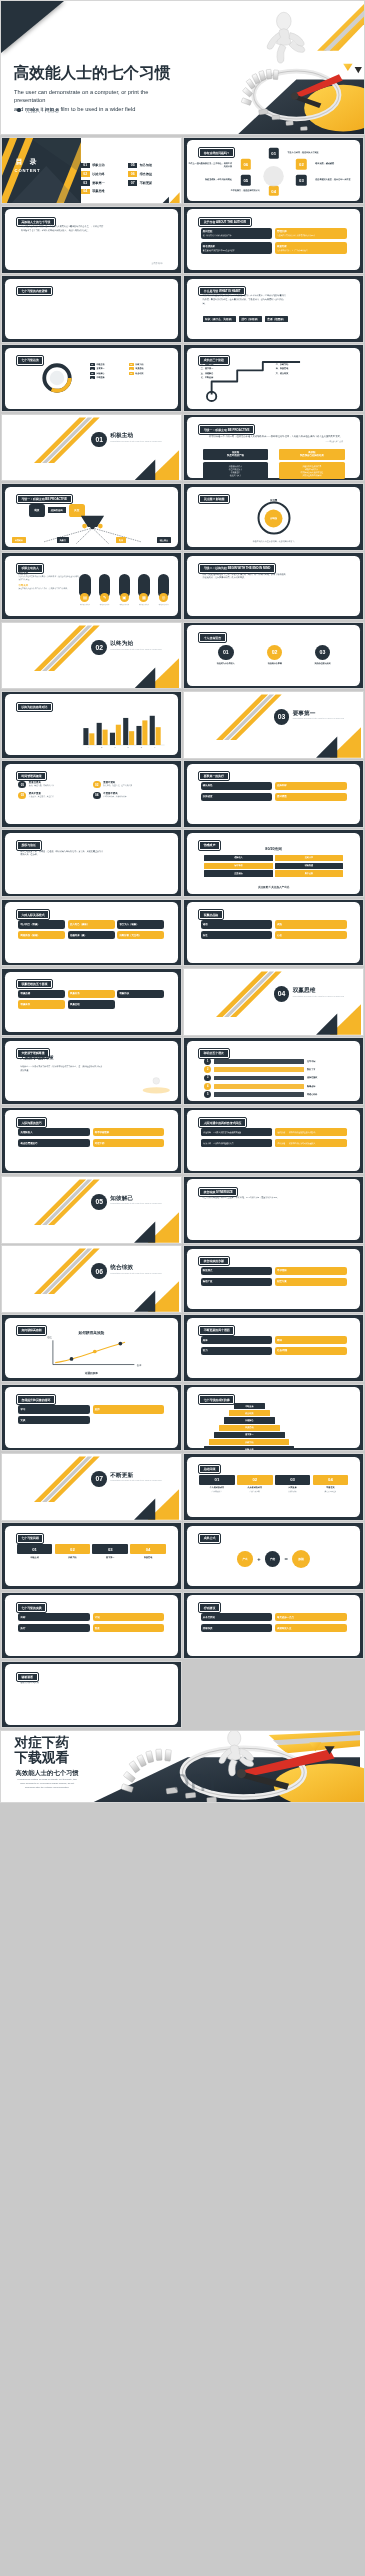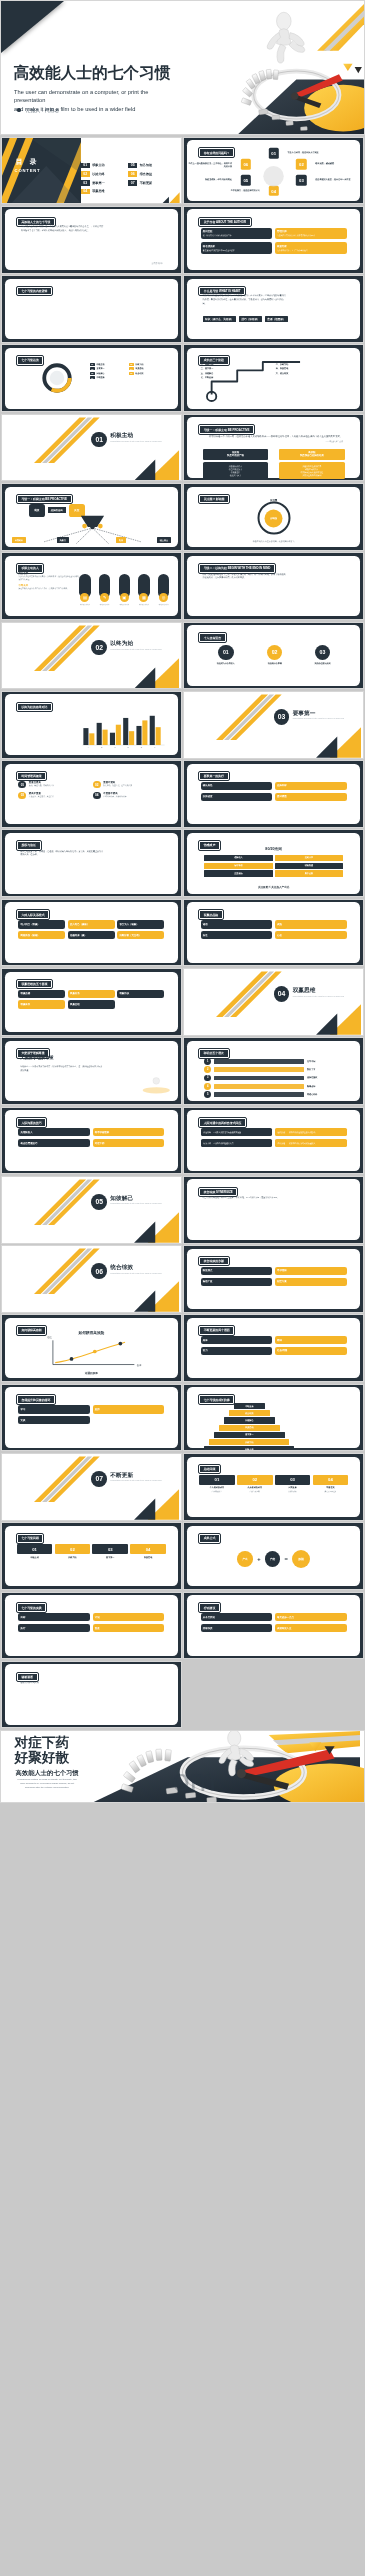--- a/index.html
+++ b/index.html
@@ -1160,20 +1160,20 @@
         <path d="M464 34 q18 4 25 17 q3 6 -3 8 q-6 2 -9 -3 q-6 -9 -15 -11 z" fill="#eaeaea" stroke="#cfcfcf"></path>
         <path d="M447 55 q-9 15 -5 29 q2 6 8 4 q5 -2 4 -8 q-2 -11 4 -20 z" fill="#eaeaea" stroke="#cfcfcf"></path>
         <path d="M462 57 q11 13 22 13 q7 0 6 -6 q-1 -5 -7 -6 q-10 -2 -15 -9 z" fill="#eaeaea" stroke="#cfcfcf"></path>
       </g>
       <polygon points="600,22 624,22 612,40" fill="url(#cy)"></polygon>
       <polygon points="630,30 650,30 640,46" fill="#2b2b2b"></polygon>
       <text x="330" y="118" font-size="62" fill="#2b3743" opacity=".35" font-family="Liberation Sans, sans-serif">om</text>
     </svg>
     <div class="t1">
       <div>对症下药</div>
-      <div>好聚好散</div>
+      <div>下载观看</div>
     </div>
     <div class="t2">高效能人士的七个习惯</div>
     <div class="t3">Professional custom all kinds of industry ppt template, this work belongs to fly expression design original, do not download after the network communication.</div>
   </div>
 
 </div>
 
 
 </body></html>

